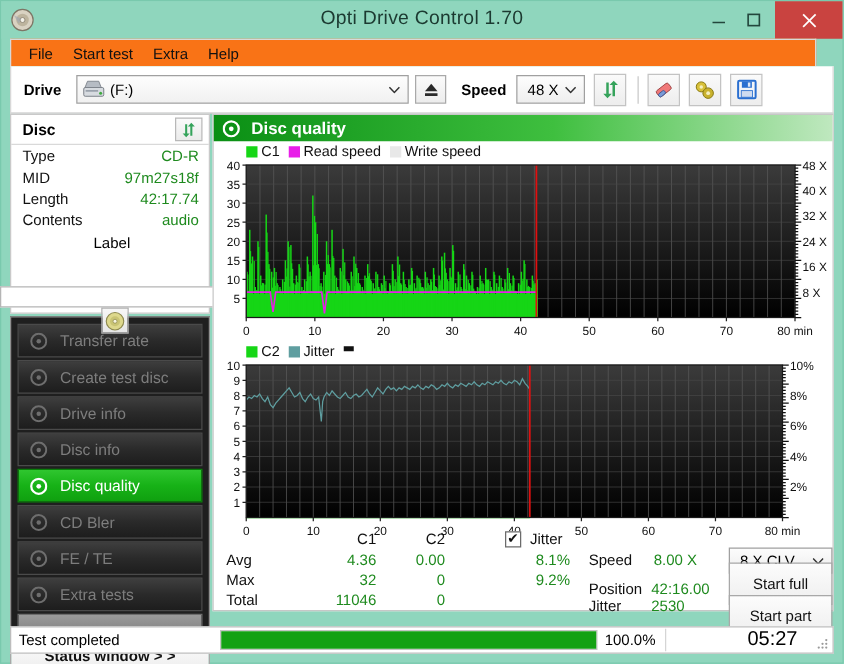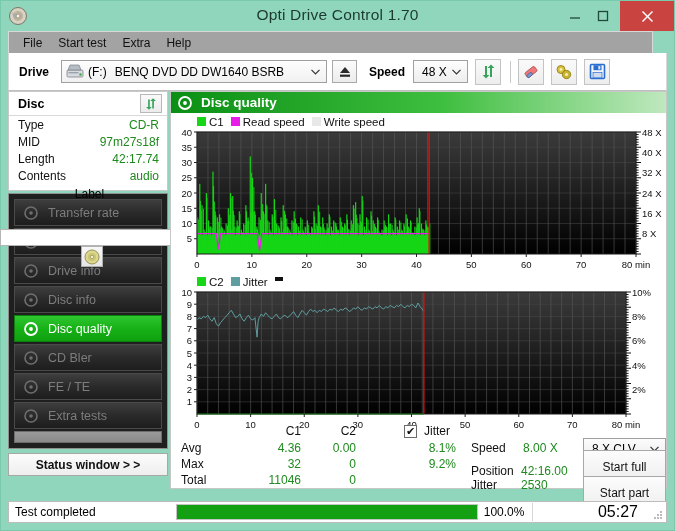--- a/index.html
+++ b/index.html
@@ -36,21 +36,21 @@
     cursor: default;
   }
   #btn-min { right: 84px; }
   #btn-max { right: 56px; }
   #btn-close {
     right: 0; width: 54px; background: #c94340; color: #fff; font-size: 15px;
   }
   
   #menubar {
     position: absolute; left: 7px; top: 30px; right: 21px; height: 22px;
-    background: #a3a3a3;
+    background: #f97316;
     border: 1px solid #d8d8d8; border-bottom: none;
     display: flex; align-items: center;
     padding-left: 6px;
   }
   .menu-item {
     padding: 2px 8px; font-size: 12px; color: #111; cursor: default;
   }
   
   #toolbar {
     position: absolute; left: 7px; top: 52px; right: 7px; height: 38px;
@@ -97,21 +97,21 @@
   }
   .tsep {
     width: 1px; height: 22px; background: #c9c9c9; margin-left: 9px;
   }
   
   #left {
     position: absolute; left: 7px; top: 90px; width: 160px; bottom: 41px;
   }
   #disc-box {
     background: #fff; border: 1px solid #c9c9c9;
-    height: 100px; position: relative;
+    height: 160px; position: relative;
   }
   #disc-head {
     height: 24px; display: flex; align-items: center;
     border-bottom: 1px solid #d9d9d9;
     position: relative;
   }
   #disc-head-label { margin-left: 9px; font-weight: bold; font-size: 12.5px; }
   #disc-refresh {
     position: absolute; right: 5px; top: 2px;
     width: 22px; height: 19px;
@@ -282,21 +282,20 @@
     <div id="drive-combo">
       <span id="drive-icon">
         <svg width="18" height="16" viewBox="0 0 18 16">
           <rect x="1" y="6" width="16" height="7" rx="1.2" fill="#d7dbe0" stroke="#7b8189" stroke-width=".8"></rect>
           <rect x="2.5" y="8" width="10" height="1.4" fill="#9aa2ac"></rect>
           <circle cx="14.5" cy="10.5" r="1.2" fill="#3fa93f"></circle>
           <path d="M4 1 L13 1 L15 6 L2 6 Z" fill="#b6bcc4" stroke="#7b8189" stroke-width=".7"></path>
         </svg>
       </span>
       <span id="drive-letter">(F:)</span>
-      <span id="drive-name">BENQ DVD DD DW1640 BSRB</span>
       <span class="combo-arrow">
         <svg width="9" height="6" viewBox="0 0 9 6">
             <path d="M0.5 0.8 L4.5 5 L8.5 0.8" fill="none" stroke="#333" stroke-width="1.2"></path>
           </svg>
       </span>
     </div>
 
     <div id="eject-btn">
       <svg width="14" height="14" viewBox="0 0 14 14">
         <path d="M7 2 L12 8 L2 8 Z" fill="#2a2a2a"></path>

